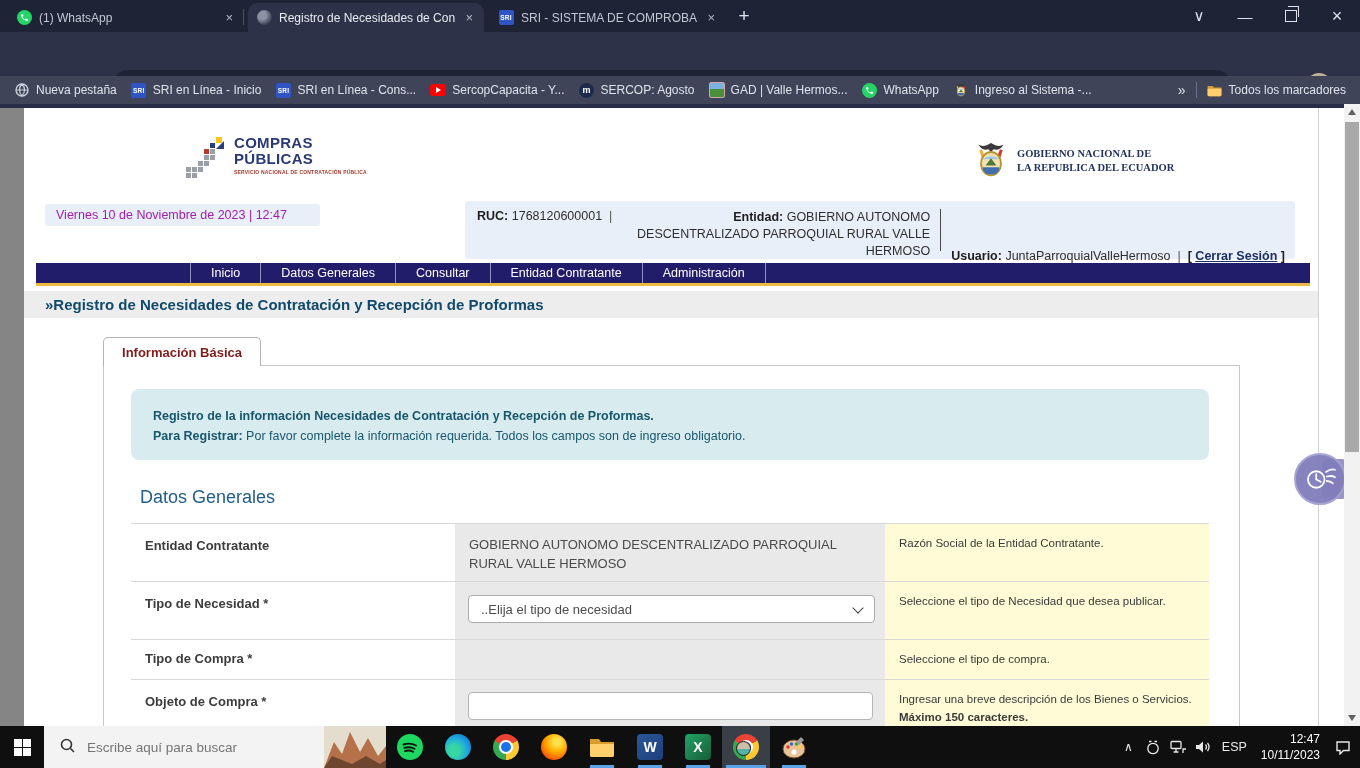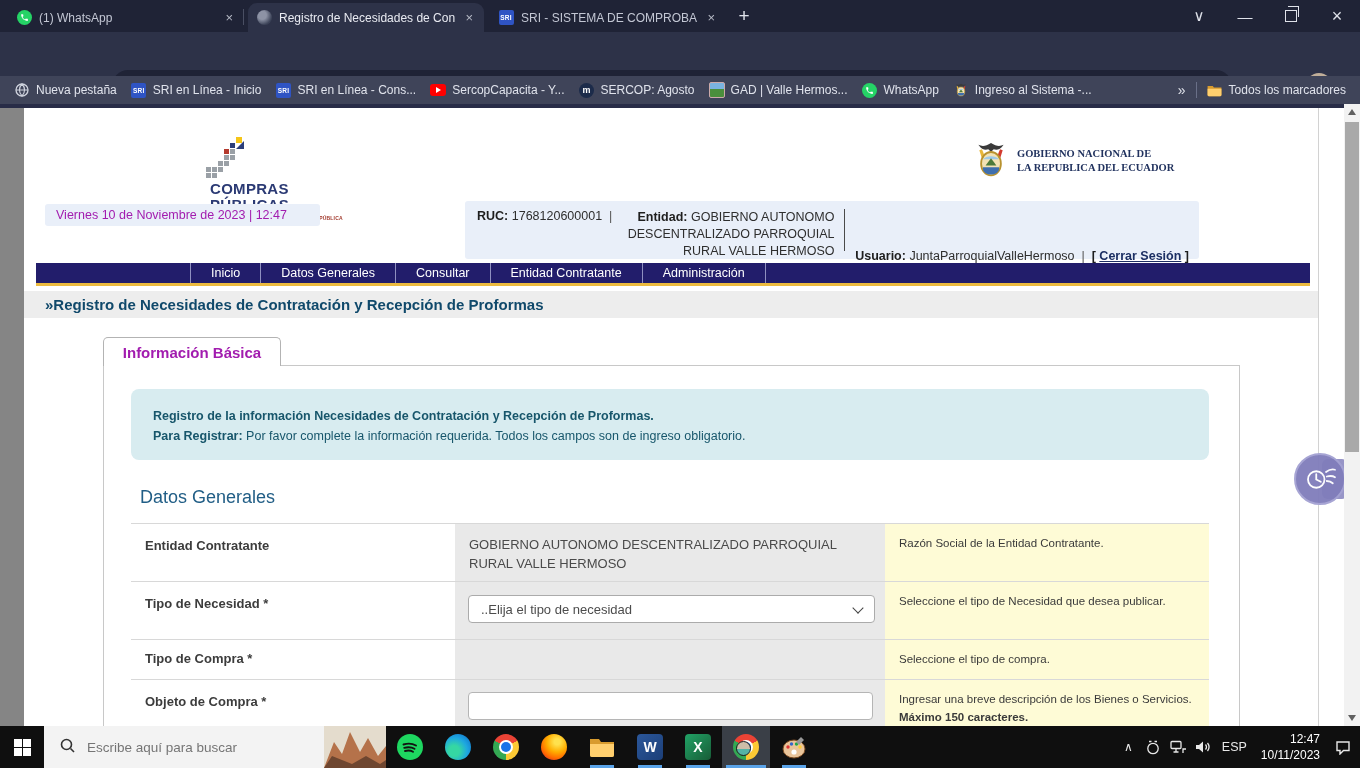--- a/index.html
+++ b/index.html
@@ -44,23 +44,23 @@
   .pillbox{background:#e9eff9;border-radius:3px;}
   .dt{font-size:12.5px;color:#a21caf;}
   .sess{font-size:12.5px;color:#2e2e2e;}
   .sess b{color:#1e1e1e;}
   .navbar{left:36px;top:159px;width:1274px;height:20px;background:#221d6b;display:flex;align-items:center;}
   .nit{color:#fff;font-size:12.5px;padding:0 20px;height:20px;display:flex;align-items:center;border-left:1px solid #8f8fc0;}
   .nit:last-child{border-right:1px solid #8f8fc0;}
   .goldline{left:36px;top:179px;width:1274px;height:3px;background:#ecba3e;}
   .bcband{left:24px;top:187px;width:1294px;height:27px;background:#ededed;display:flex;align-items:center;}
   .bctxt{margin-left:21px;font-size:15px;font-weight:bold;color:#10496b;}
-  .ptab{left:103px;top:233px;width:178px;height:29px;background:#fff;border:1px solid #b3b3b3;border-bottom:none;
+  .ptab{left:103px;top:233px;width:158px;height:29px;background:#fff;border:1px solid #b3b3b3;border-bottom:none;
     border-radius:5px 5px 0 0;display:flex;align-items:center;justify-content:center;z-index:2;
-    font-size:15px;font-weight:bold;color:#a21caf;box-sizing:border-box;}
+    font-size:13px;font-weight:bold;color:#7f1d1d;box-sizing:border-box;}
   .panel{left:103px;top:261px;width:1137px;height:361px;border:1px solid #c8c8c8;border-bottom:none;background:#fff;box-sizing:border-box;}
   .notice{left:131px;top:285px;width:1078px;height:71px;background:#d8ecf0;border-radius:8px;box-sizing:border-box;
     padding:17px 0 0 22px;font-size:12.5px;color:#17566b;line-height:1.6;}
   .sectitle{font-size:18px;color:#215e86;}
   .ftable{left:131px;top:419px;width:1078px;}
   .trow{display:flex;border-top:1px solid #d8d8d8;}
   .c1{width:324px;background:#fff;box-sizing:border-box;padding:14px 10px 0 14px;font-size:13px;font-weight:bold;color:#3c3c3c;}
   .c2{width:430px;background:#e9e9e9;position:relative;box-sizing:border-box;}
   .c3{flex:1;background:#fefbd6;box-sizing:border-box;padding:11px 16px 0 14px;font-size:11.5px;color:#3a3a3a;line-height:1.55;}
   .valtxt{padding:12px 20px 0 14px;font-size:13px;color:#4a4a4a;line-height:1.45;}
@@ -255,21 +255,21 @@
       </span>
         <span>Todos los marcadores</span>
     </div>
   </div>
 
   <div class="abs page">
     <div class="abs pgstrip"></div>
     <div class="abs gutter"></div>
     <div class="abs cardedge"></div>
 
-    <div class="abs" style="left:204px;top:31px;display:flex;flex-direction:column;">
+    <div class="abs" style="left:184px;top:31px;display:flex;">
       <svg width="44" height="46" viewBox="0 0 44 46">
         <g fill="#9aa0a6">
           <rect x="2" y="38" width="5" height="5"></rect>
             <rect x="8" y="38" width="5" height="5"></rect>
             <rect x="8" y="32" width="5" height="5"></rect>
           <rect x="14" y="32" width="5" height="5"></rect>
             <rect x="14" y="26" width="5" height="5"></rect>
             <rect x="20" y="26" width="5" height="5"></rect>
           <rect x="20" y="20" width="5" height="5"></rect>
             <rect x="26" y="20" width="5" height="5"></rect>
@@ -301,21 +301,21 @@
       </svg>
       <div class="govt" style="margin-left:8px;">
         <div>GOBIERNO NACIONAL DE</div>
         <div>LA REPUBLICA DEL ECUADOR</div>
       </div>
     </div>
 
     <div class="abs pillbox flex" style="left:45px;top:100px;width:264px;height:22px;padding-left:11px;">
       <span class="dt">Viernes 10 de Noviembre de 2023 | 12:47</span>
     </div>
-    <div class="abs pillbox" style="left:465px;top:97px;width:734px;height:58px;display:flex;box-sizing:border-box;padding:8px 10px 0 12px;">
+    <div class="abs pillbox" style="left:465px;top:97px;width:830px;height:58px;display:flex;box-sizing:border-box;padding:8px 10px 0 12px;">
       <div class="sess" style="white-space:nowrap;">
         <b>RUC:</b> <span>1768120600001</span>&nbsp;&nbsp;<span style="color:#555;">|</span>
       </div>
       <div class="sess" style="margin-left:auto;width:300px;text-align:right;line-height:1.35;">
         <b>Entidad:</b> <span>GOBIERNO AUTONOMO DESCENTRALIZADO PARROQUIAL RURAL VALLE HERMOSO</span>
       </div>
       <div style="width:1px;background:#4a4a4a;margin:0 10px 8px 10px;"></div>
       <div class="sess" style="white-space:nowrap;margin-top:40px;">
         <b>Usuario:</b> <span>JuntaParroquialValleHermoso</span>&nbsp;&nbsp;<span style="color:#555;">|</span>&nbsp;
         <b>[</b>

